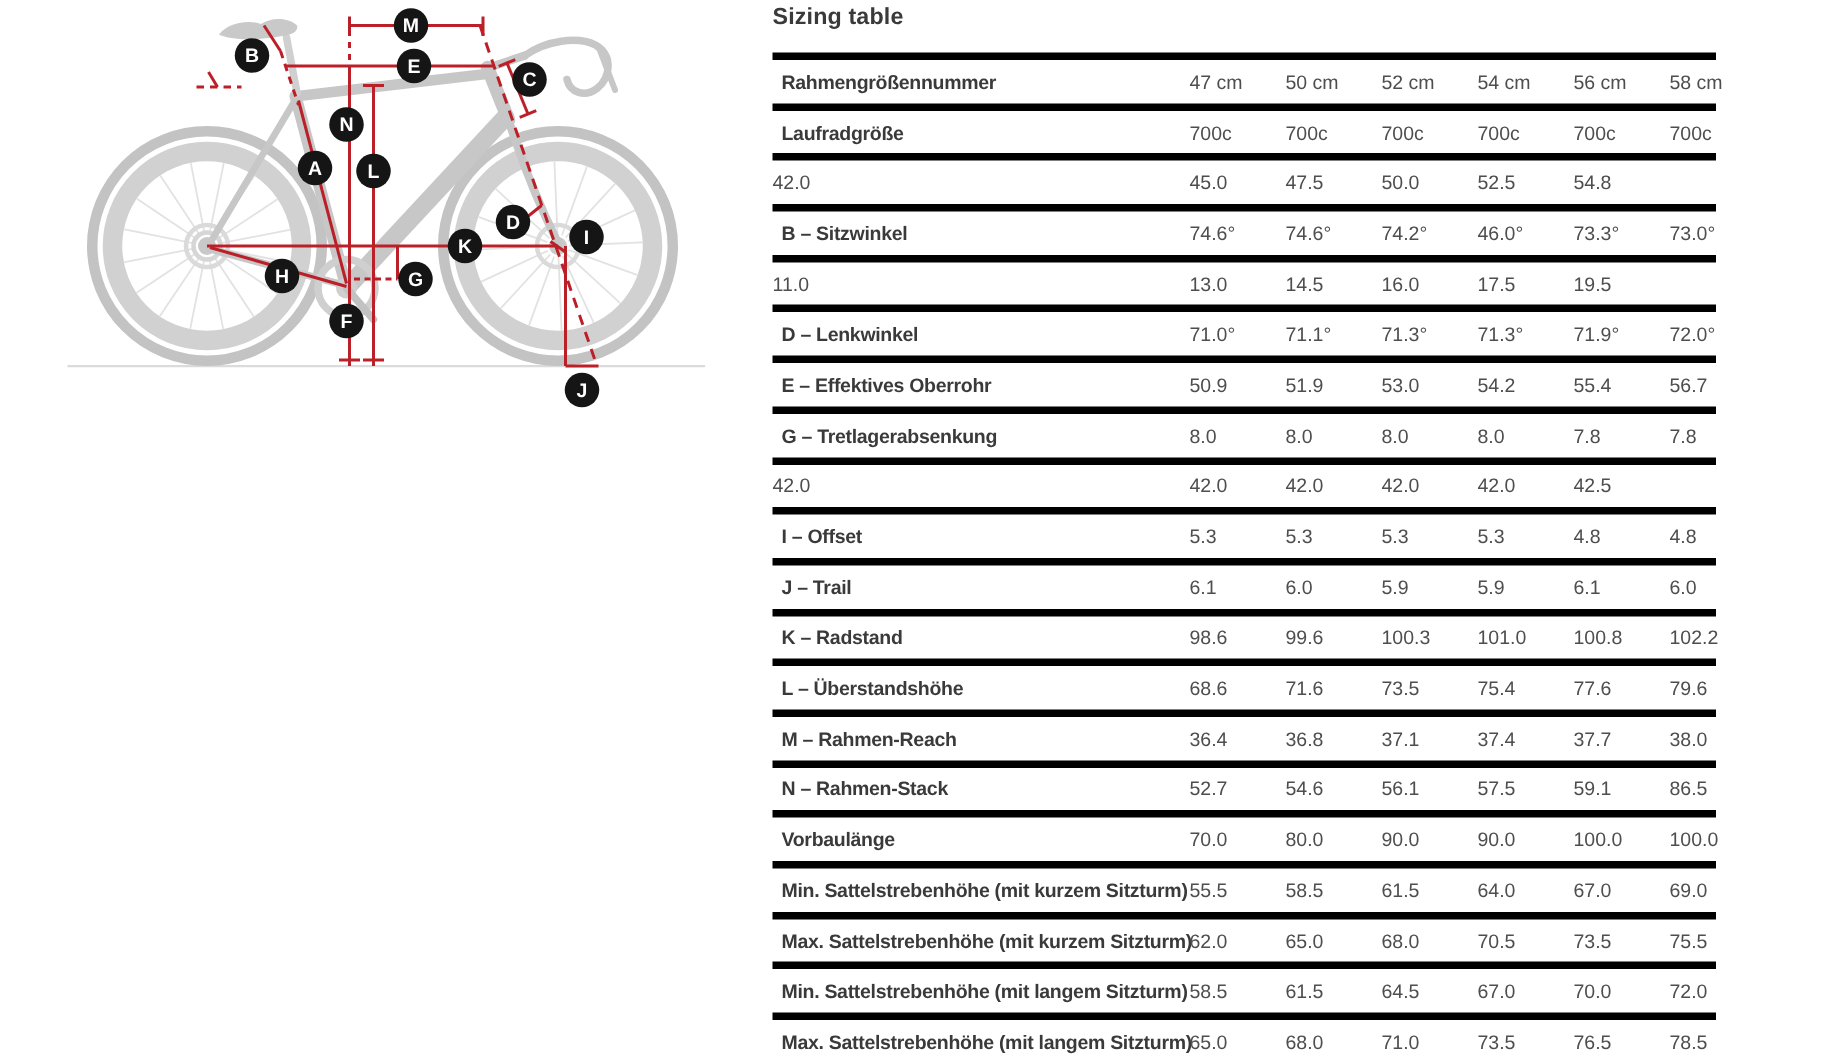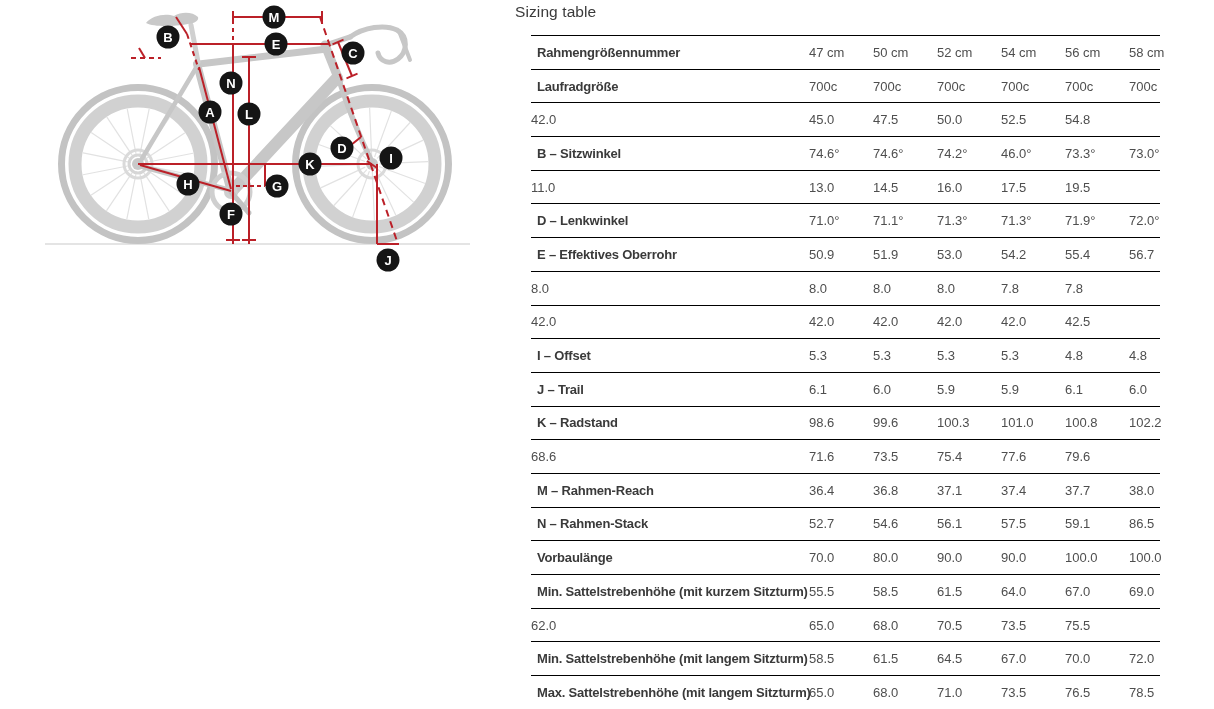--- a/index.html
+++ b/index.html
@@ -28,34 +28,33 @@
     transform: translate(-50%, -50%);
     line-height: 1;
   }
   
   .table-wrap {
     position: absolute; left: 515px; top: 0;
     width: 660px; height: 709px;
   }
   .sizing-title {
     position: absolute; left: 0; top: 3px;
-    font-size: 15.5px; font-weight: normal; color: #3a3a3a;
+    font-size: 15.5px; font-weight: bold; color: #3a3a3a;
     letter-spacing: 0.1px;
   }
   .rows {
     position: absolute; left: 0; top: 35px; width: 660px;
   }
   .sizing-row {
     display: grid;
     grid-template-columns: 278px 64px 64px 64px 64px 64px 33px;
     height: 33.7px;
-    border-top: 1px solid #000000;
+    border-top: 5px solid #000000;
     align-items: center;
     width: 629px;
-    margin-left: 16px;
   }
   .row-label {
     font-weight: bold; font-size: 13px; color: #3a3a3a;
     padding-left: 6px;
     white-space: nowrap; overflow: visible;
     letter-spacing: -0.2px;
   }
   .row-value {
     font-size: 13px; color: #4e4e4e;
     white-space: nowrap; overflow: visible;
@@ -264,20 +263,21 @@
       <div class="sizing-row">
         <div class="row-label">E – Effektives Oberrohr</div>
         <div class="row-value">50.9</div>
         <div class="row-value">51.9</div>
         <div class="row-value">53.0</div>
         <div class="row-value">54.2</div>
         <div class="row-value">55.4</div>
         <div class="row-value">56.7</div>
       </div>
       <div class="sizing-row">
+        <div class="row-label">G – Tretlagerabsenkung</div>
         <div class="row-value">8.0</div>
         <div class="row-value">8.0</div>
         <div class="row-value">8.0</div>
         <div class="row-value">8.0</div>
         <div class="row-value">7.8</div>
         <div class="row-value">7.8</div>
       </div>
       <div class="sizing-row">
         <div class="row-value">42.0</div>
         <div class="row-value">42.0</div>
@@ -307,20 +307,21 @@
       <div class="sizing-row">
         <div class="row-label">K – Radstand</div>
         <div class="row-value">98.6</div>
         <div class="row-value">99.6</div>
         <div class="row-value">100.3</div>
         <div class="row-value">101.0</div>
         <div class="row-value">100.8</div>
         <div class="row-value">102.2</div>
       </div>
       <div class="sizing-row">
+        <div class="row-label">L – Überstandshöhe</div>
         <div class="row-value">68.6</div>
         <div class="row-value">71.6</div>
         <div class="row-value">73.5</div>
         <div class="row-value">75.4</div>
         <div class="row-value">77.6</div>
         <div class="row-value">79.6</div>
       </div>
       <div class="sizing-row">
         <div class="row-label">M – Rahmen-Reach</div>
         <div class="row-value">36.4</div>
@@ -351,20 +352,21 @@
       <div class="sizing-row">
         <div class="row-label">Min. Sattelstrebenhöhe (mit kurzem Sitzturm)</div>
         <div class="row-value">55.5</div>
         <div class="row-value">58.5</div>
         <div class="row-value">61.5</div>
         <div class="row-value">64.0</div>
         <div class="row-value">67.0</div>
         <div class="row-value">69.0</div>
       </div>
       <div class="sizing-row">
+        <div class="row-label">Max. Sattelstrebenhöhe (mit kurzem Sitzturm)</div>
         <div class="row-value">62.0</div>
         <div class="row-value">65.0</div>
         <div class="row-value">68.0</div>
         <div class="row-value">70.5</div>
         <div class="row-value">73.5</div>
         <div class="row-value">75.5</div>
       </div>
       <div class="sizing-row">
         <div class="row-label">Min. Sattelstrebenhöhe (mit langem Sitzturm)</div>
         <div class="row-value">58.5</div>

